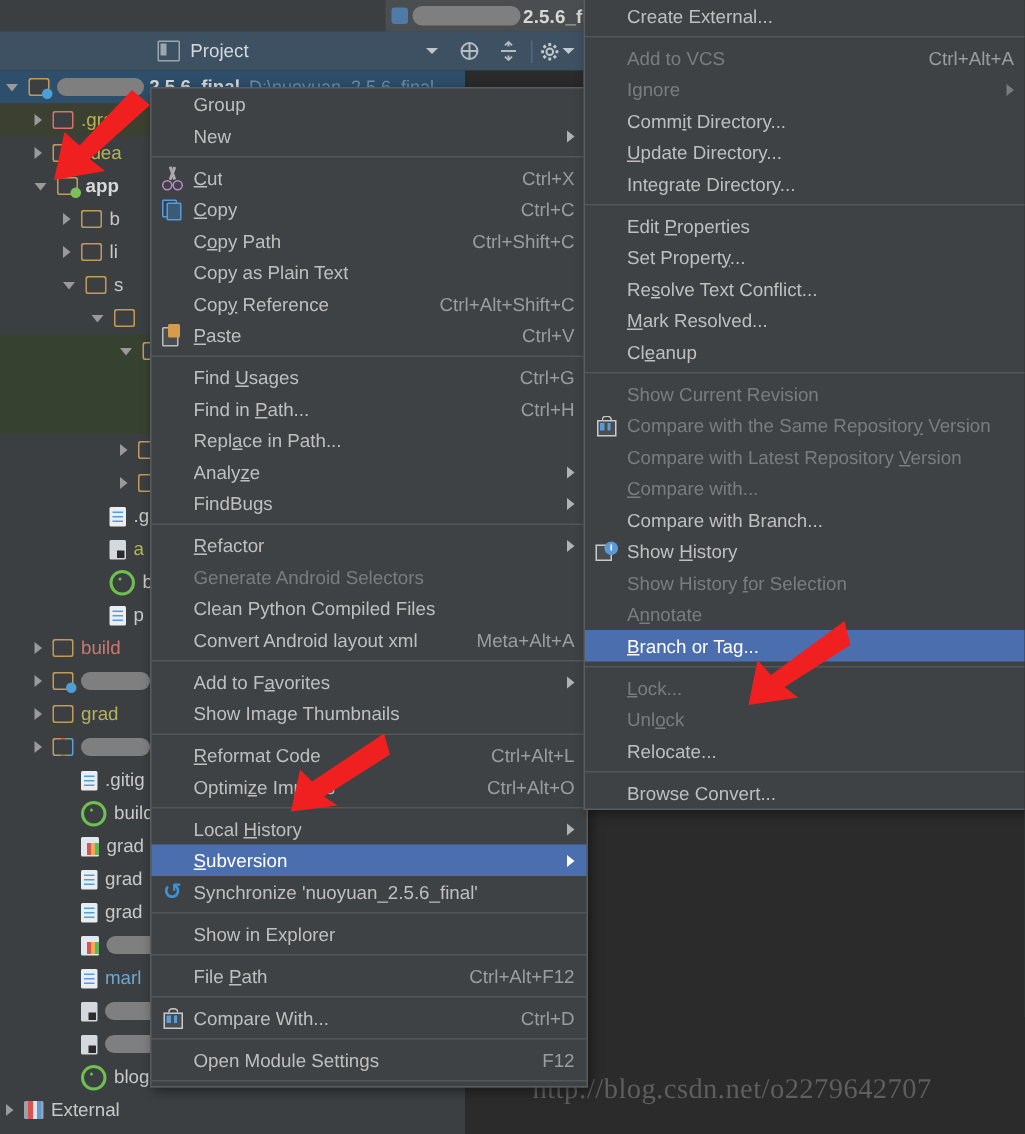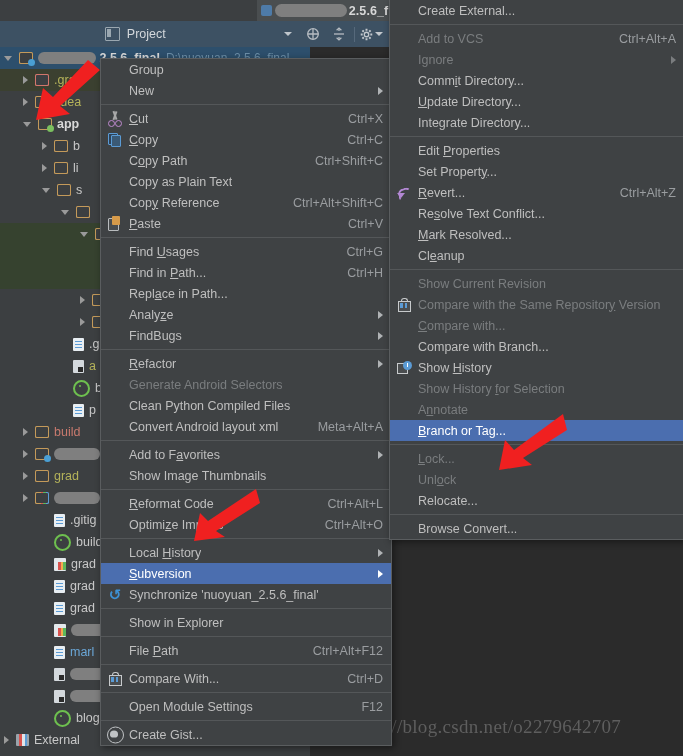--- a/index.html
+++ b/index.html
@@ -614,26 +614,20 @@
       </span>
       <span class="mi-label">Compare With...</span>
       <span class="mi-short">Ctrl+D</span>
     </div>
     <div class="msep"></div>
     <div class="mi">
       <span class="mi-label">Open Module Settings</span>
       <span class="mi-short">F12</span>
     </div>
     <div class="msep"></div>
-    <div class="mi">
-      <span class="mi-icon ic-gist">
-        <span></span>
-      </span>
-      <span class="mi-label">Create Gist...</span>
-    </div>
   </div>
 
 <div class="abs menu" id="menu-sub">
     <div class="mi">
       <span class="mi-label">Create External...</span>
     </div>
     <div class="msep"></div>
     <div class="mi disabled">
       <span class="mi-label">Add to VCS</span>
       <span class="mi-short">Ctrl+Alt+A</span>
@@ -652,44 +646,42 @@
       <span class="mi-label">Inte<span class="acc">g</span>rate Directory...</span>
     </div>
     <div class="msep"></div>
     <div class="mi">
       <span class="mi-label">Edit <span class="acc">P</span>roperties</span>
     </div>
     <div class="mi">
       <span class="mi-label">Set Propert<span class="acc">y</span>...</span>
     </div>
     <div class="mi">
-      <span class="mi-icon ic-revert"></span>
-      <span class="mi-label"><span class="acc">R</span>evert...</span>
-      <span class="mi-short">Ctrl+Alt+Z</span>
-    </div>
-    <div class="mi">
       <span class="mi-label">Re<span class="acc">s</span>olve Text Conflict...</span>
     </div>
     <div class="mi">
       <span class="mi-label"><span class="acc">M</span>ark Resolved...</span>
     </div>
     <div class="mi">
       <span class="mi-label">Cl<span class="acc">e</span>anup</span>
     </div>
     <div class="msep"></div>
     <div class="mi disabled">
       <span class="mi-label">Show Current Revision</span>
     </div>
     <div class="mi disabled">
       <span class="mi-icon ic-compare">
         <span></span>
         <span></span>
         <span></span>
       </span>
       <span class="mi-label">Compare with the Same Repositor<span class="acc">y</span> Version</span>
+    </div>
+    <div class="mi disabled">
+      <span class="mi-label">Compare with Latest Repository <span class="acc">V</span>ersion</span>
     </div>
     <div class="mi disabled">
       <span class="mi-label"><span class="acc">C</span>ompare with...</span>
     </div>
     <div class="mi">
       <span class="mi-label">Compare with Branch...</span>
     </div>
     <div class="mi">
       <span class="mi-icon ic-history">
         <span></span>

